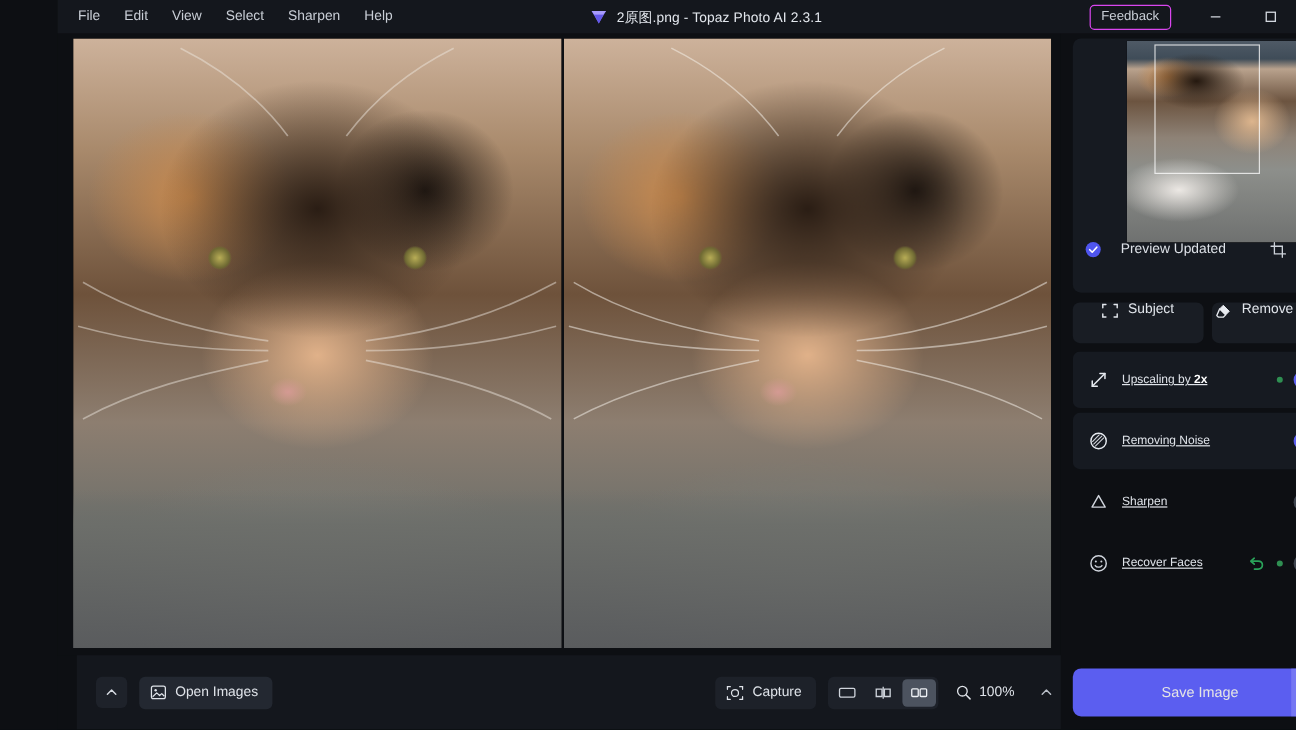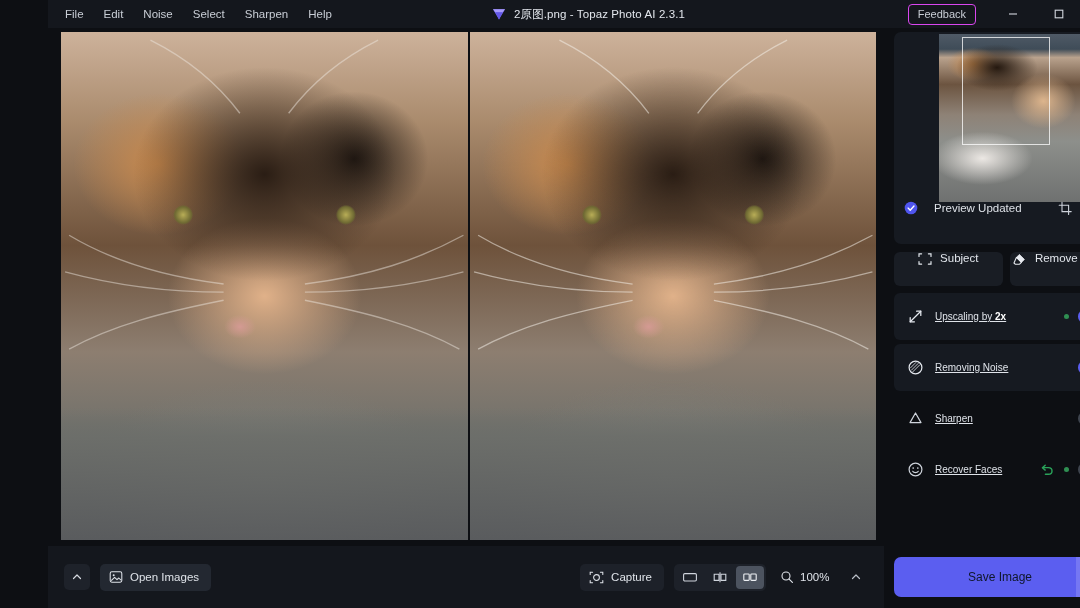--- a/index.html
+++ b/index.html
@@ -82,21 +82,21 @@
     position: absolute; left: 0; right: 0; bottom: 0; height: 26%;
     background: linear-gradient(180deg, rgba(110,112,108,.0) 0%, #6c6e6a 22%, #5a5c5e 100%);
     opacity: .92;
   }
   .photo-whiskers {
     position: absolute; inset: 0; opacity: .55;
   }
 
   
   #bottombar {
-    position: absolute; left: 0; top: 546px; width: 836px; height: 62px;
+    position: absolute; left: 16px; top: 546px; width: 836px; height: 62px;
     background: #14171d;
     display: flex; align-items: center;
   }
   #bb-left { display: flex; align-items: center; gap: 10px; padding-left: 16px; }
   .icon-btn-sq {
     width: 26px; height: 26px; border-radius: 5px; background: #1e222a;
     display: flex; align-items: center; justify-content: center; cursor: pointer;
   }
   #open-images-btn {
     height: 27px; border-radius: 5px; background: #232831;
@@ -207,37 +207,37 @@
 
   
   #save-wrap {
     flex: 0 0 auto; height: 62px; display: flex; align-items: center;
   }
   #save-btn {
     flex: 1 1 auto; height: 40px; background: #5b5ef0; border-radius: 7px;
     display: flex; align-items: center; cursor: pointer; overflow: hidden;
   }
   #save-label {
-    flex: 1 1 auto; text-align: center; font-size: 12px; color: #0f172a; padding-left: 30px;
+    flex: 1 1 auto; text-align: center; font-size: 12px; color: #e5e5e5; padding-left: 30px;
   }
   #save-options {
     width: 42px; height: 40px; background: #7577f3;
     display: flex; align-items: center; justify-content: center; cursor: pointer;
   }
 </style>
 </head>
 <body>
 
 <div id="app">
 
   <div id="titlebar">
     <div id="menu">
       <div class="menu-item">File</div>
       <div class="menu-item">Edit</div>
-      <div class="menu-item">Noise</div>
+      <div class="menu-item">View</div>
       <div class="menu-item">Select</div>
       <div class="menu-item">Sharpen</div>
       <div class="menu-item">Help</div>
     </div>
 
     <div id="title-center">
       <svg id="app-logo" viewBox="0 0 16 16">
         <path d="M2 3.2 L14 3.2 L8 13.6 Z" fill="#7b6cf6"></path>
         <path d="M2 3.2 L14 3.2 L11.6 6.2 L4.4 6.2 Z" fill="#a79bfb"></path>
         <path d="M4.4 6.2 L11.6 6.2 L8 13.6 Z" fill="#6358e8"></path>

